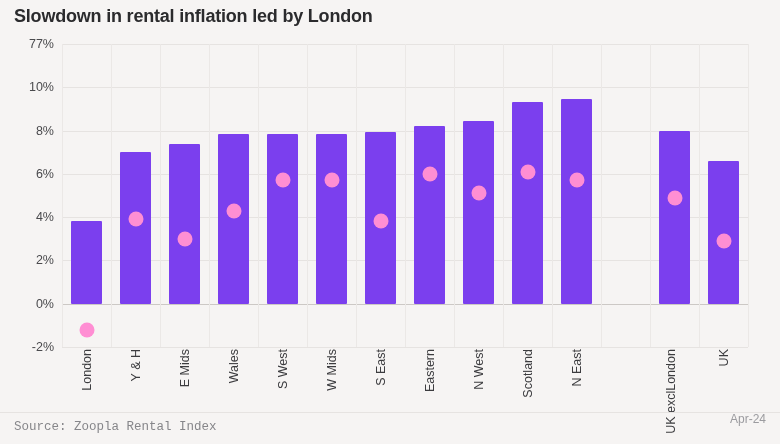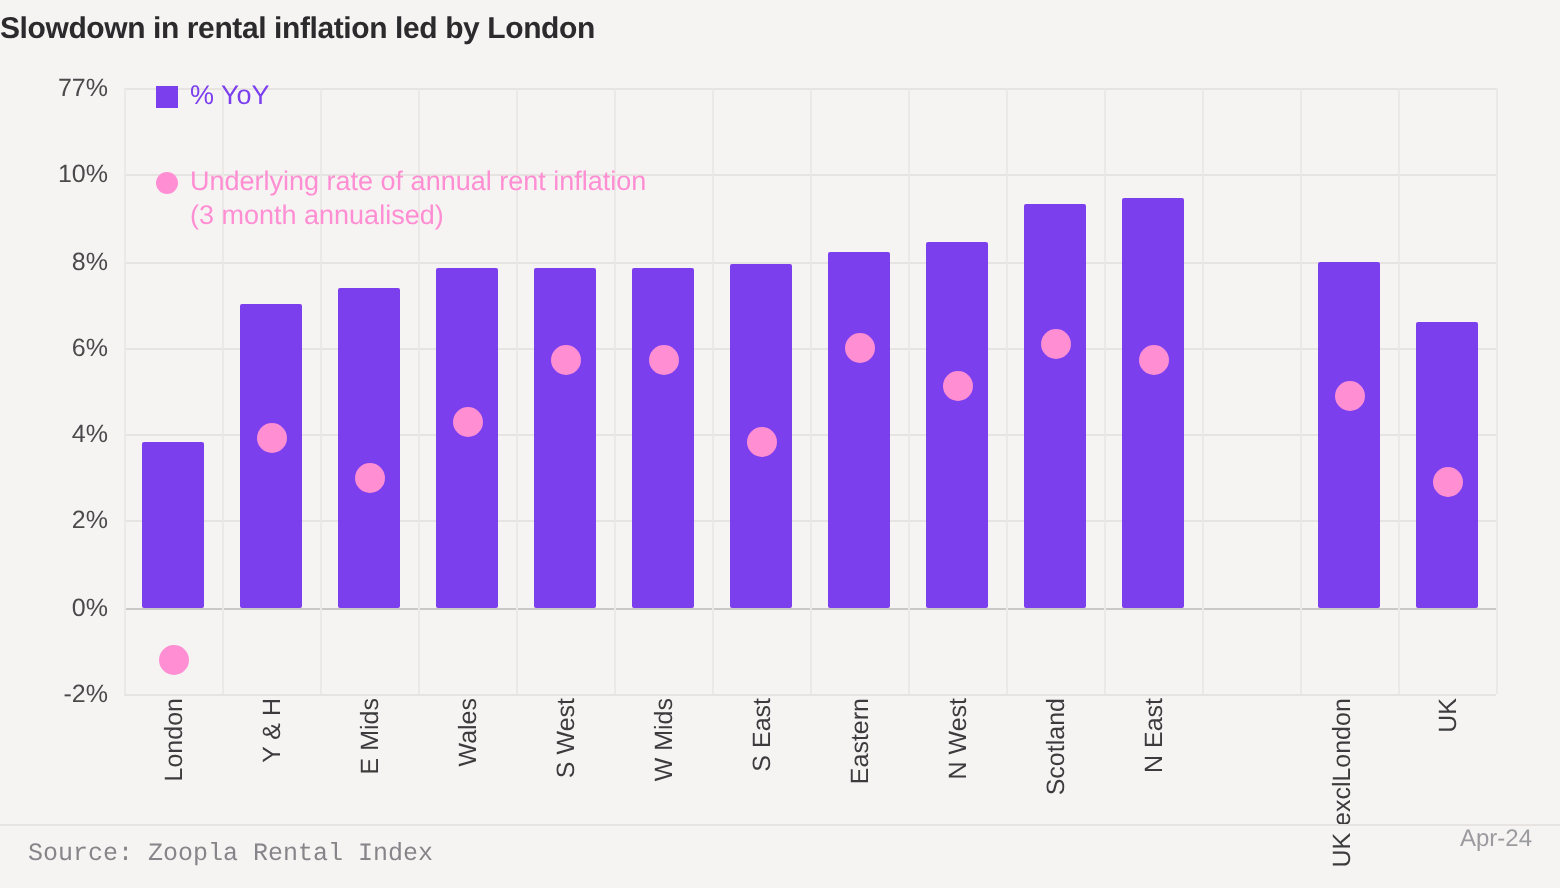--- a/index.html
+++ b/index.html
@@ -16,23 +16,23 @@
     color: #3a3a3c;
   }
   #chart-root {
     position: absolute;
     inset: 0;
   }
 
   
   .chart-title {
     position: absolute;
-    left: 0;
+    left: 14px;
     top: 6px;
-    font-size: 15px;
+    font-size: 18px;
     font-weight: bold;
     letter-spacing: -0.2px;
     color: #2b2b2d;
     white-space: nowrap;
   }
 
   
   .plot {
     position: absolute;
     left: 62px;
@@ -266,29 +266,18 @@
       <div class="xlabel" style="left: 263.5px;"><span>W Mids</span></div>
       <div class="xlabel" style="left: 312.5px;"><span>S East</span></div>
       <div class="xlabel" style="left: 361.5px;"><span>Eastern</span></div>
       <div class="xlabel" style="left: 410.5px;"><span>N West</span></div>
       <div class="xlabel" style="left: 459.5px;"><span>Scotland</span></div>
       <div class="xlabel" style="left: 508.5px;"><span>N East</span></div>
       <div class="xlabel two-line" style="left: 602.5px;"><span>UK excl</span><span style="margin-left: 2px;">London</span></div>
       <div class="xlabel" style="left: 655.5px;"><span>UK</span></div>
     </div>
 
-  <div class="legend">
-    <div class="legend-row">
-      <div class="swatch-square"></div>
-      <div class="legend-label-yoy">% YoY</div>
-    </div>
-    <div class="legend-row">
-      <div class="swatch-dot"></div>
-      <div class="legend-label-under">Underlying rate of annual rent inflation
-(3 month annualised)</div>
-    </div>
-  </div>
 
   <div class="footer-rule"></div>
   <div class="source-text">Source: Zoopla Rental Index</div>
   <div class="period-text">Apr-24</div>
 
 </div>
 
 </body></html>

